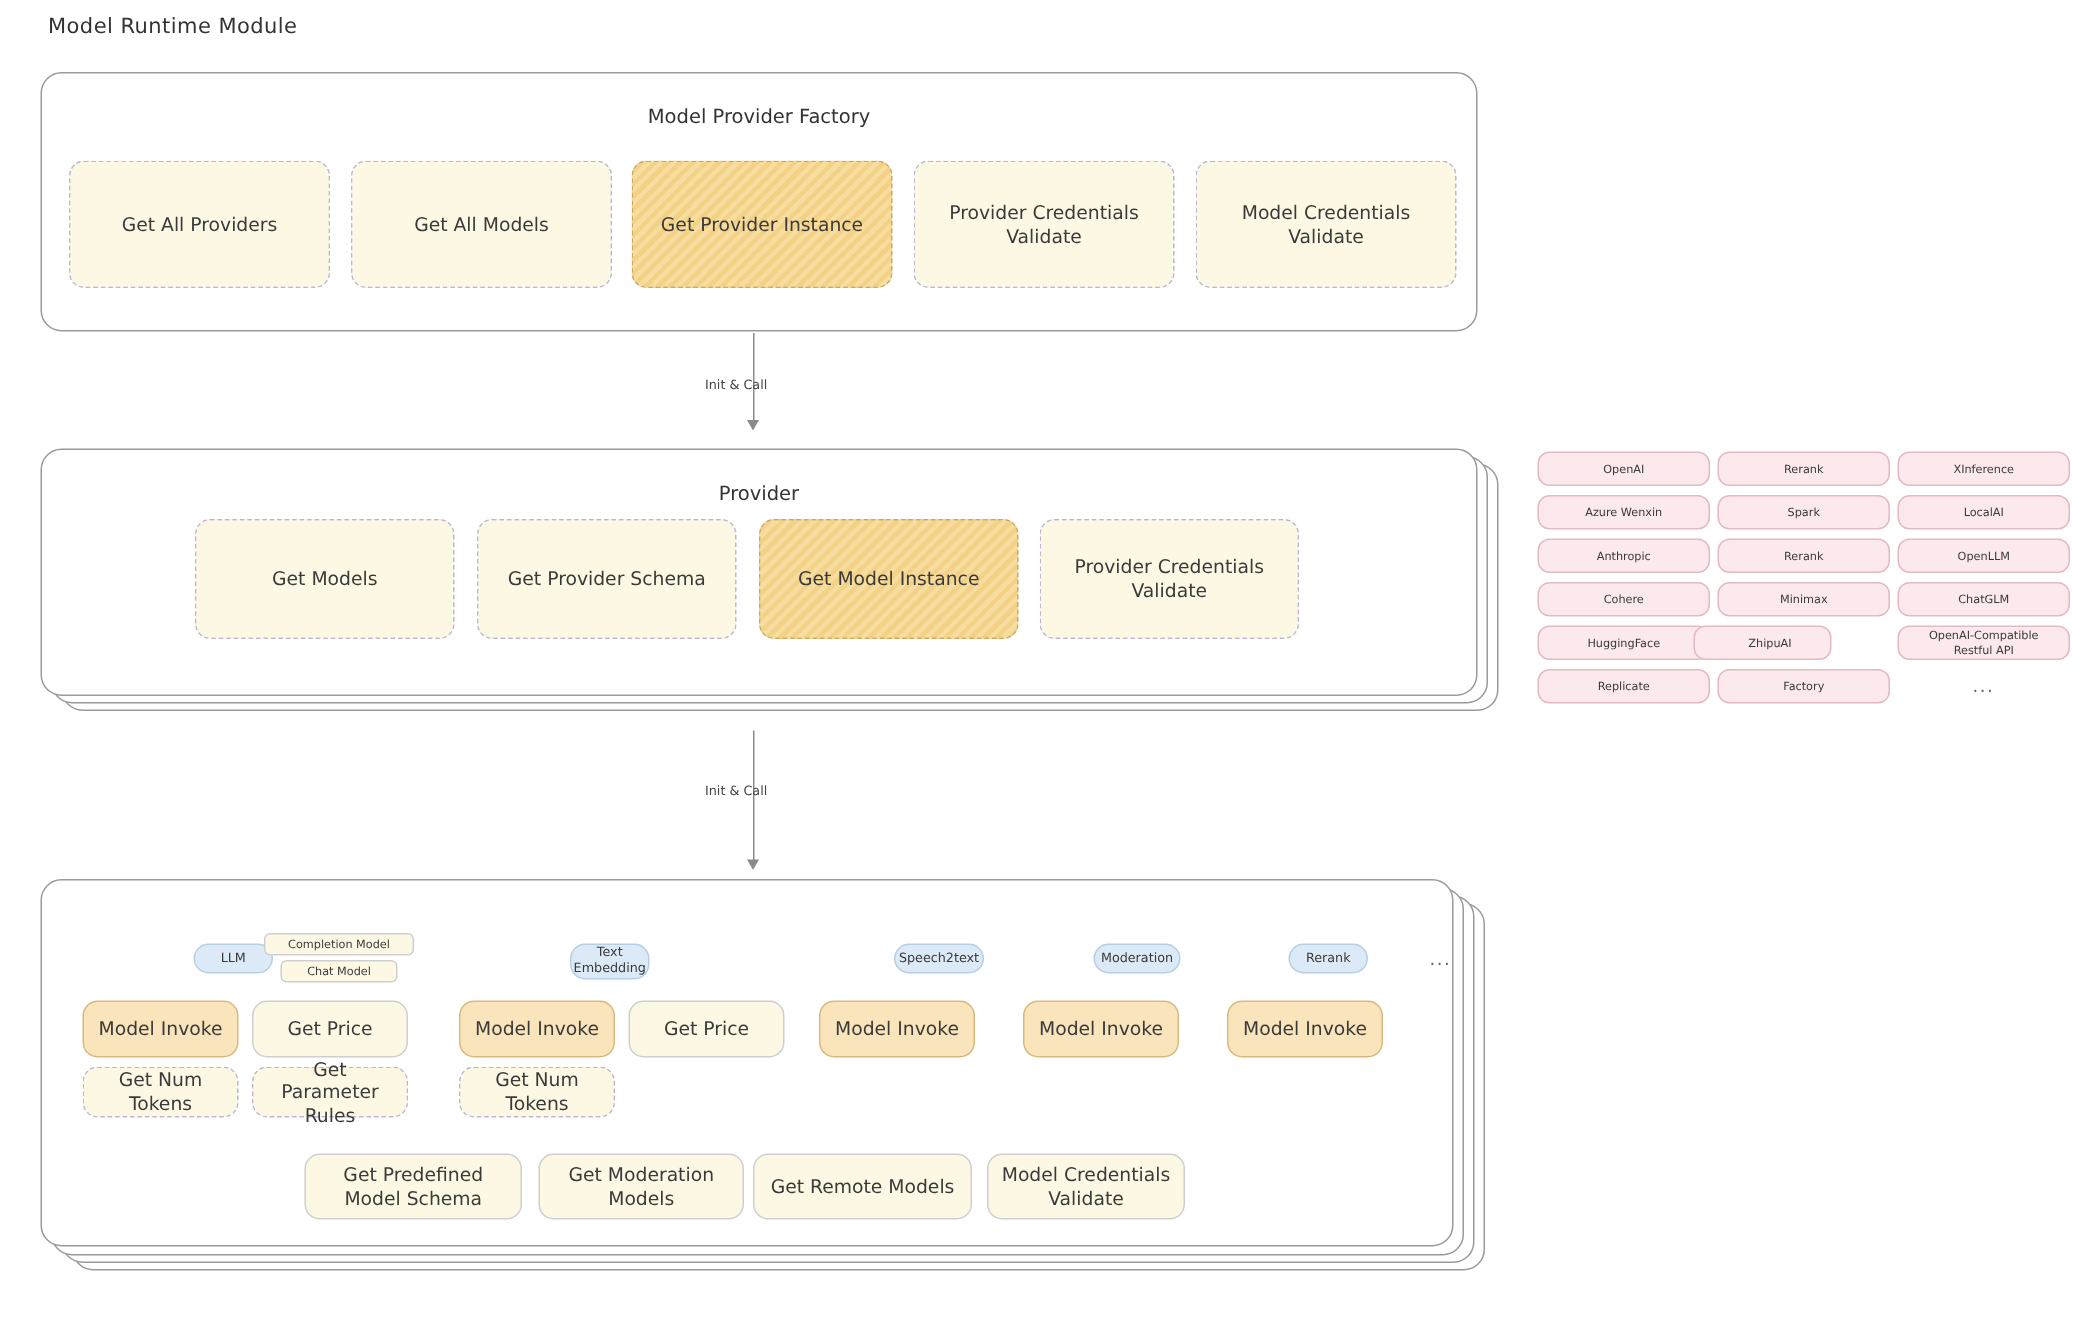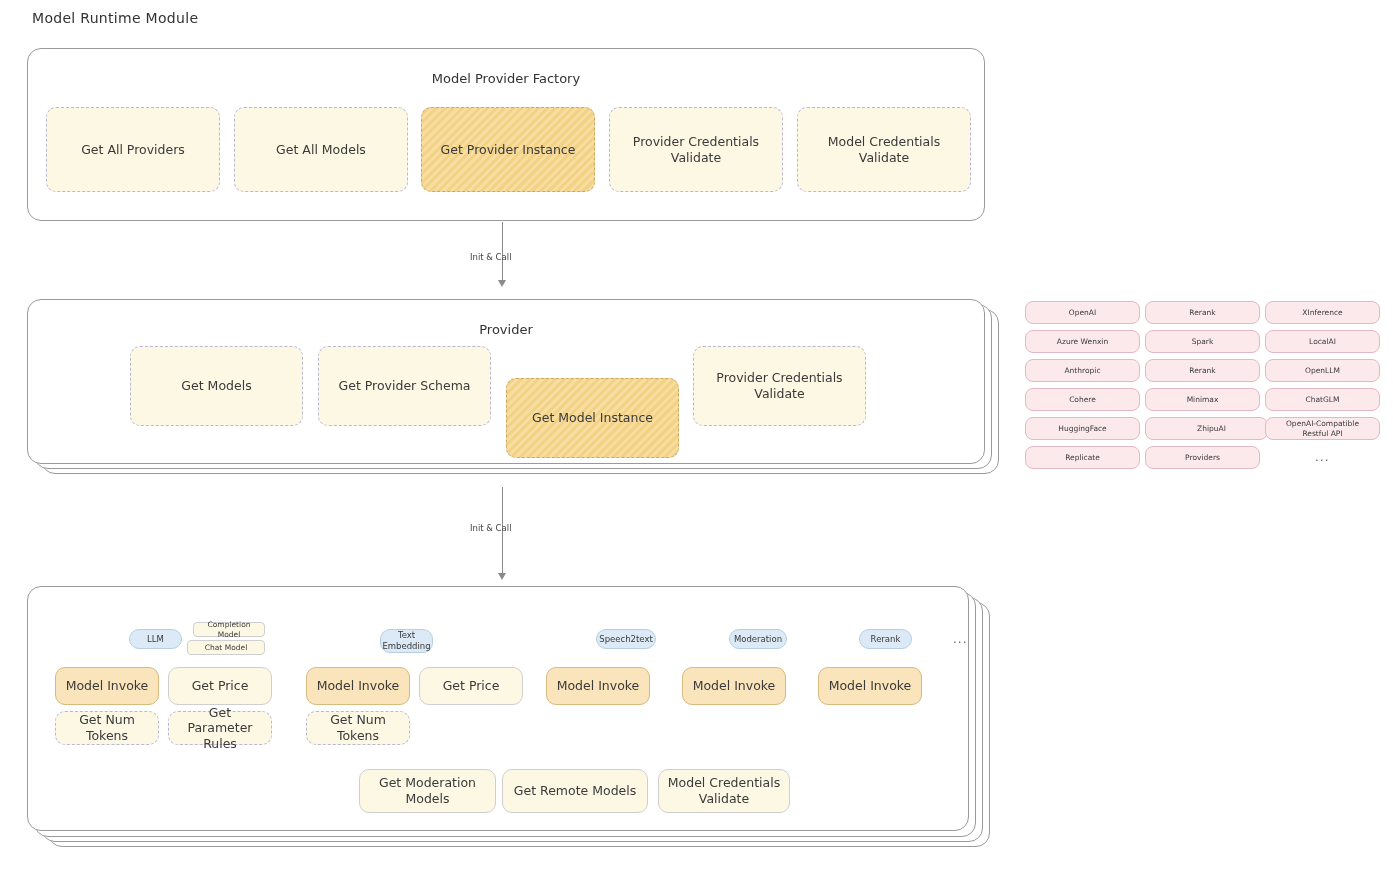--- a/index.html
+++ b/index.html
@@ -133,58 +133,58 @@
 <div class="arrow-head" style="left:498px; top:280px;"></div>
 <div class="arrow-label" style="left:470px; top:252px;">Init &amp; Call</div>
 
 <div class="stack-shadow" style="left:41px; top:309px; width:958px; height:165px;"></div>
 <div class="stack-shadow" style="left:34px; top:304px; width:958px; height:165px;"></div>
 <div class="sketch-outer" style="left:27px; top:299px; width:958px; height:165px;">
   <div class="section-title" style="top:22px;">Provider</div>
 
   <div class="cell dashed" style="left:102px; top:46px; width:173px; height:80px;">Get Models</div>
   <div class="cell dashed" style="left:290px; top:46px; width:173px; height:80px;">Get Provider Schema</div>
-  <div class="cell dashed-hi" style="left:478px; top:46px; width:173px; height:80px;margin-top:32px;">Get Model Instance</div>
+  <div class="cell dashed-hi" style="left:478px; top:46px; width:173px; height:80px;">Get Model Instance</div>
   <div class="cell dashed" style="left:665px; top:46px; width:173px; height:80px;">Provider Credentials Validate</div>
 </div>
 
 <div style="position:absolute; left:1025px; top:300px; width:355px; height:175px;">
   <div class="cell pink" style="left:0px; top:1px; width:115px; height:23px;">OpenAI</div>
   <div class="cell pink" style="left:0px; top:30px; width:115px; height:23px;">Azure Wenxin</div>
   <div class="cell pink" style="left:0px; top:59px; width:115px; height:23px;">Anthropic</div>
   <div class="cell pink" style="left:0px; top:88px; width:115px; height:23px;">Cohere</div>
   <div class="cell pink" style="left:0px; top:117px; width:115px; height:23px;">HuggingFace</div>
   <div class="cell pink" style="left:0px; top:146px; width:115px; height:23px;">Replicate</div>
 
   <div class="cell pink" style="left:120px; top:1px; width:115px; height:23px;">Rerank</div>
   <div class="cell pink" style="left:120px; top:30px; width:115px; height:23px;">Spark</div>
   <div class="cell pink" style="left:120px; top:59px; width:115px; height:23px;">Rerank</div>
   <div class="cell pink" style="left:120px; top:88px; width:115px; height:23px;">Minimax</div>
-  <div class="cell pink" style="left:120px; top:117px; width:123px; height:23px;padding-left:16px;">ZhipuAI</div>
-  <div class="cell pink" style="left:120px; top:146px; width:115px; height:23px;">Providers</div>
+  <div class="cell pink" style="left:104px; top:117px; width:92px; height:23px;padding-left:16px;">ZhipuAI</div>
+  <div class="cell pink" style="left:120px; top:146px; width:115px; height:23px;">Factory</div>
 
   <div class="cell pink" style="left:240px; top:1px; width:115px; height:23px;">XInference</div>
   <div class="cell pink" style="left:240px; top:30px; width:115px; height:23px;">LocalAI</div>
   <div class="cell pink" style="left:240px; top:59px; width:115px; height:23px;">OpenLLM</div>
   <div class="cell pink" style="left:240px; top:88px; width:115px; height:23px;">ChatGLM</div>
   <div class="cell pink" style="left:240px; top:117px; width:115px; height:23px;">OpenAI-Compatible Restful API</div>
   <div class="ellipsis" style="left:290px; top:150px;">...</div>
 </div>
 
 <div class="arrow-line" style="left:502px; top:487px; height:88px;"></div>
 <div class="arrow-head" style="left:498px; top:573px;"></div>
 <div class="arrow-label" style="left:470px; top:523px;">Init &amp; Call</div>
 
 <div class="stack-shadow" style="left:48px; top:602px; width:942px; height:245px;"></div>
 <div class="stack-shadow" style="left:41px; top:597px; width:942px; height:245px;"></div>
 <div class="stack-shadow" style="left:34px; top:592px; width:942px; height:245px;"></div>
 <div class="sketch-outer" style="left:27px; top:586px; width:942px; height:245px;">
 
   <div class="cell blue" style="left:101px; top:42px; width:53px; height:20px;">LLM</div>
-  <div class="cell solid tiny" style="left:165px; top:35px; width:72px; height:15px;">Completion Model</div>
+  <div class="cell solid tiny" style="left:148px; top:35px; width:100px; height:15px;">Completion Model</div>
   <div class="cell solid tiny" style="left:159px; top:53px; width:78px; height:15px;">Chat Model</div>
 
   <div class="cell blue" style="left:352px; top:42px; width:53px; height:24px;">Text Embedding</div>
   <div class="cell blue" style="left:568px; top:42px; width:60px; height:20px;">Speech2text</div>
   <div class="cell blue" style="left:701px; top:42px; width:58px; height:20px;">Moderation</div>
   <div class="cell blue" style="left:831px; top:42px; width:53px; height:20px;">Rerank</div>
   <div class="ellipsis" style="left:925px; top:45px;">...</div>
 
   <div class="cell solid-amber" style="left:27px; top:80px; width:104px; height:38px;">Model Invoke</div>
   <div class="cell solid" style="left:140px; top:80px; width:104px; height:38px;">Get Price</div>
@@ -194,16 +194,17 @@
   <div class="cell solid-amber" style="left:278px; top:80px; width:104px; height:38px;">Model Invoke</div>
   <div class="cell solid" style="left:391px; top:80px; width:104px; height:38px;">Get Price</div>
   <div class="cell dashed" style="left:278px; top:124px; width:104px; height:34px;">Get Num Tokens</div>
 
   <div class="cell solid-amber" style="left:518px; top:80px; width:104px; height:38px;">Model Invoke</div>
 
   <div class="cell solid-amber" style="left:654px; top:80px; width:104px; height:38px;">Model Invoke</div>
 
   <div class="cell solid-amber" style="left:790px; top:80px; width:104px; height:38px;">Model Invoke</div>
 
+  <div class="cell solid" style="left:175px; top:182px; width:145px; height:44px;">Get Predefined Model Schema</div>
   <div class="cell solid" style="left:331px; top:182px; width:137px; height:44px;">Get Moderation Models</div>
   <div class="cell solid" style="left:474px; top:182px; width:146px; height:44px;">Get Remote Models</div>
   <div class="cell solid" style="left:630px; top:182px; width:132px; height:44px;">Model Credentials Validate</div>
 </div>
 
 </body></html>

